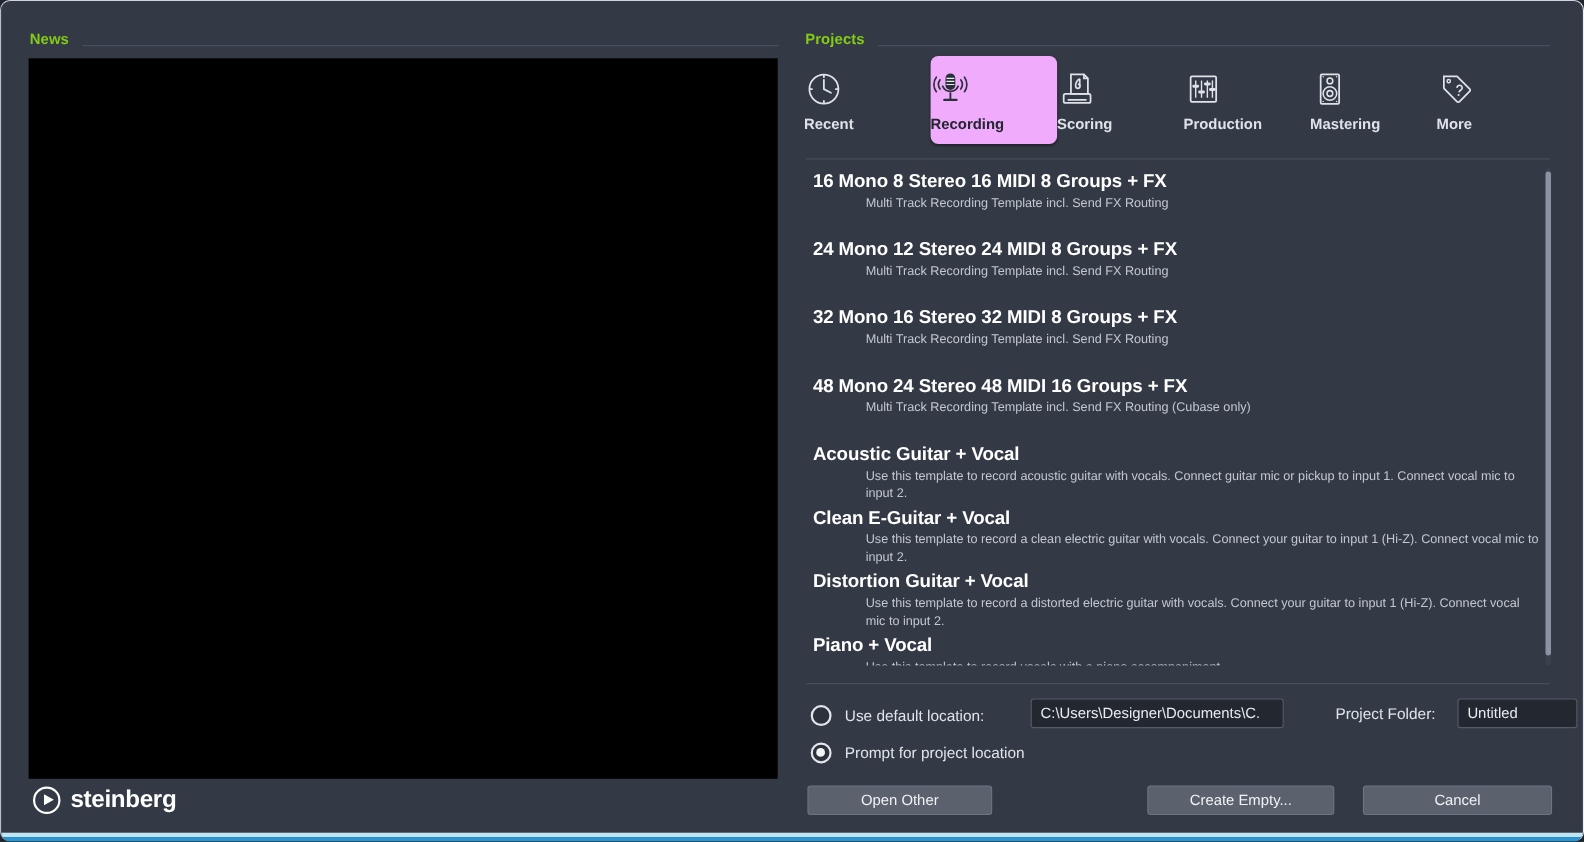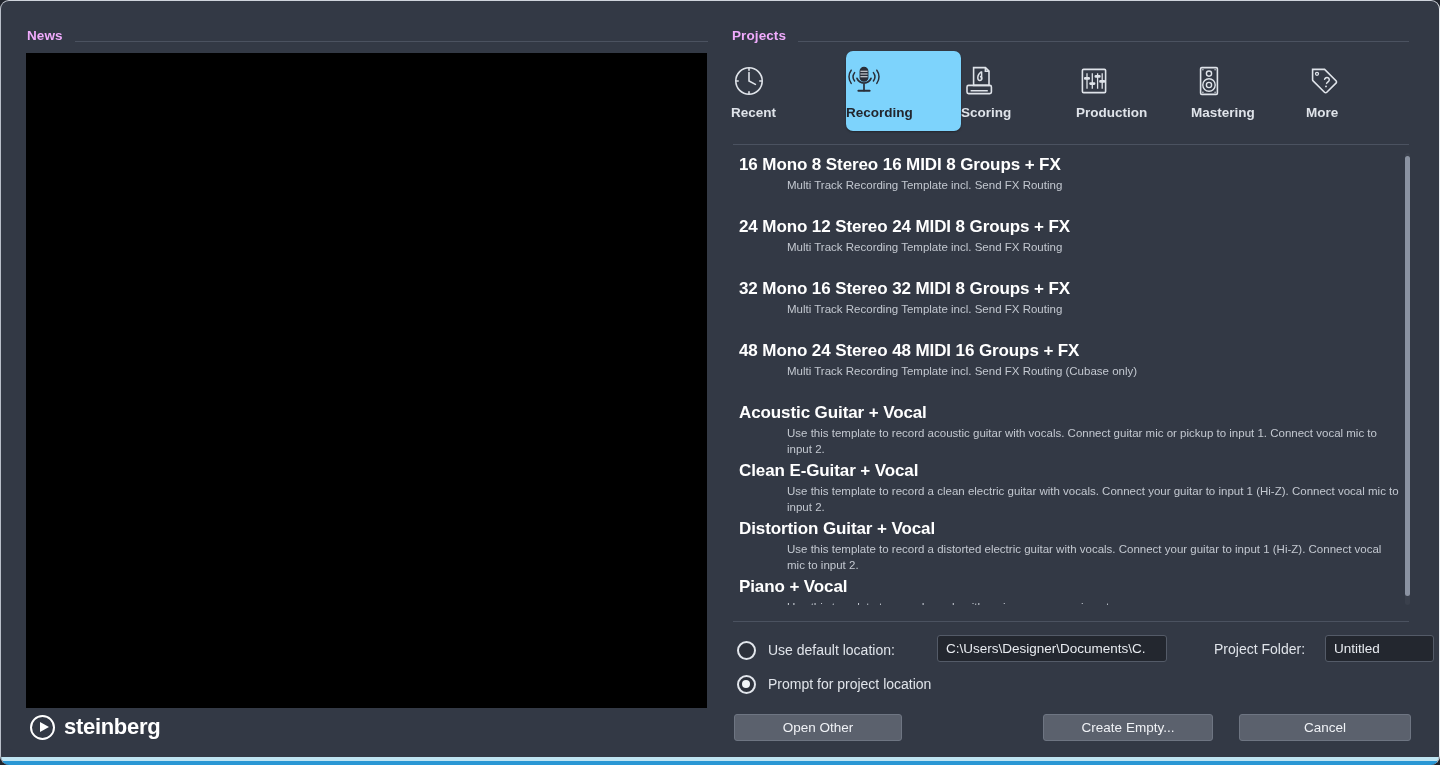--- a/index.html
+++ b/index.html
@@ -44,21 +44,21 @@
     width: 1430px; height: 745px;
     border-radius: 7px;
     background: #333945;
   }
 
   
   .group-label {
     position: absolute;
     font-size: 13.5px;
     font-weight: bold;
-    color: #f0abfc;
+    color: #84cc16;
     letter-spacing: 0.1px;
   }
   .group-rule {
     position: absolute;
     height: 1px;
     background: #4b5260;
   }
 
   
   #news-panel {
@@ -118,21 +118,21 @@
     align-items: center;
     justify-content: center;
   }
   .cat .cat-label {
     font-size: 13.5px;
     font-weight: bold;
     color: #dfe3e9;
     margin-top: 3px;
   }
   .cat.selected {
-    background: #7dd3fc;
+    background: #f0abfc;
     box-shadow: 0 1px 2px rgba(0,0,0,0.35);
   }
   .cat.selected .cat-label { color: #22262e; }
 
   .divider-under-cats {
     position: absolute;
     left: 732px; top: 143px;
     width: 676px; height: 1px;
     background: #4b5260;
   }

